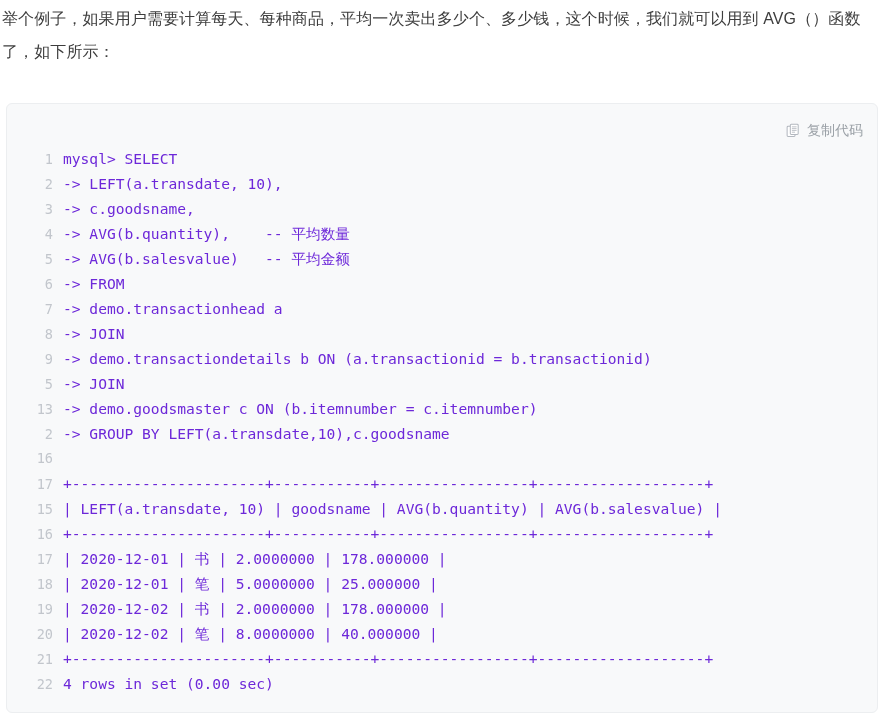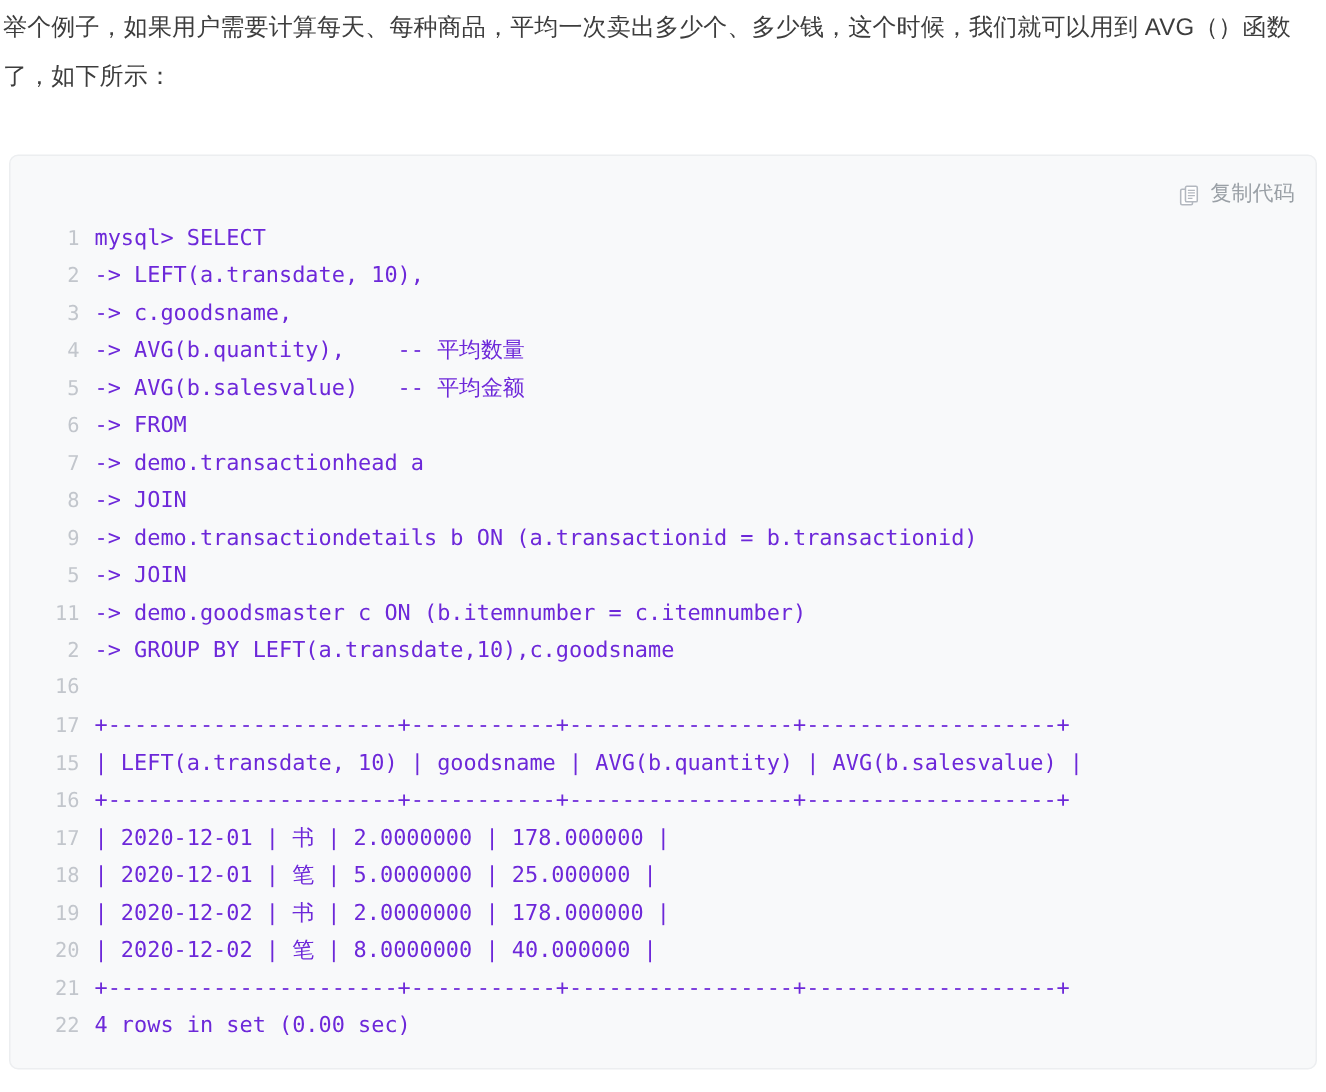--- a/index.html
+++ b/index.html
@@ -60,21 +60,21 @@
     cursor: pointer;
     user-select: none;
     font-family: "Liberation Sans", "DejaVu Sans", sans-serif;
   }
   .copy-icon {
     width: 15px;
     height: 15px;
     display: inline-block;
     line-height: 0;
   }
-  .copy-label { line-height: 15px; font-family: Liberation Mono, monospace; }
+  .copy-label { line-height: 15px; }
 
   .code-body {
     padding: 0 0 0 0;
     font-family: "DejaVu Sans Mono", "Liberation Mono", monospace;
     font-size: 14.6px;
     line-height: 25px;
   }
   .code-line {
     display: flex;
     align-items: baseline;
@@ -157,21 +157,21 @@
     </div>
     <div class="code-line">
       <span class="ln">9</span>
       <span class="lc">-&gt; demo.transactiondetails b ON (a.transactionid = b.transactionid)</span>
     </div>
     <div class="code-line">
       <span class="ln">5</span>
       <span class="lc">-&gt; JOIN</span>
     </div>
     <div class="code-line">
-      <span class="ln">11</span>
+      <span class="ln">13</span>
       <span class="lc">-&gt; demo.goodsmaster c ON (b.itemnumber = c.itemnumber)</span>
     </div>
     <div class="code-line">
       <span class="ln">2</span>
       <span class="lc">-&gt; GROUP BY LEFT(a.transdate,10),c.goodsname</span>
     </div>
     <div class="code-line">
       <span class="ln">16</span>
     </div>
     <div class="code-line">

